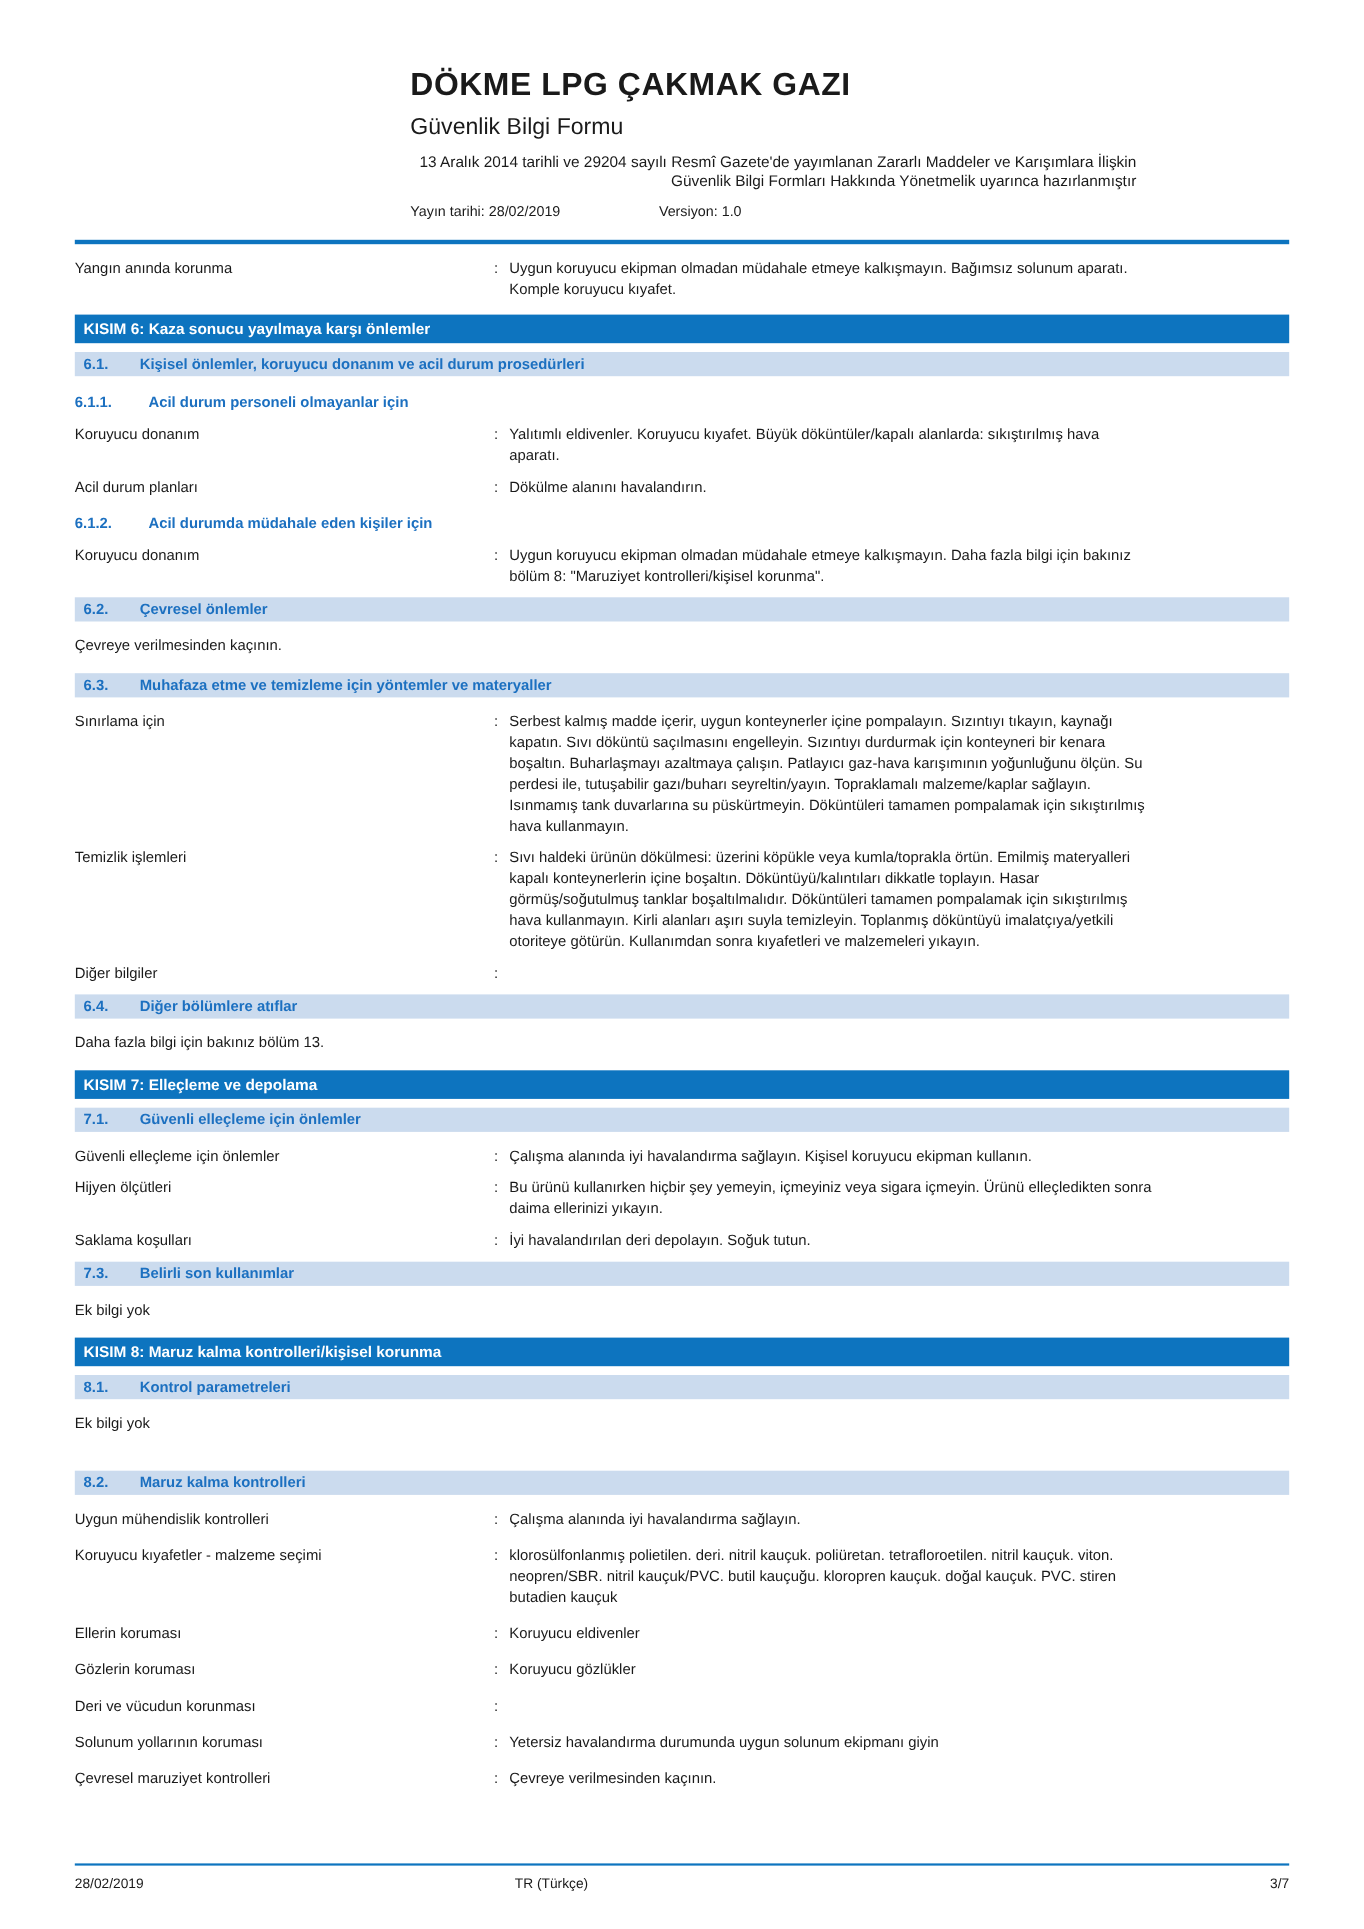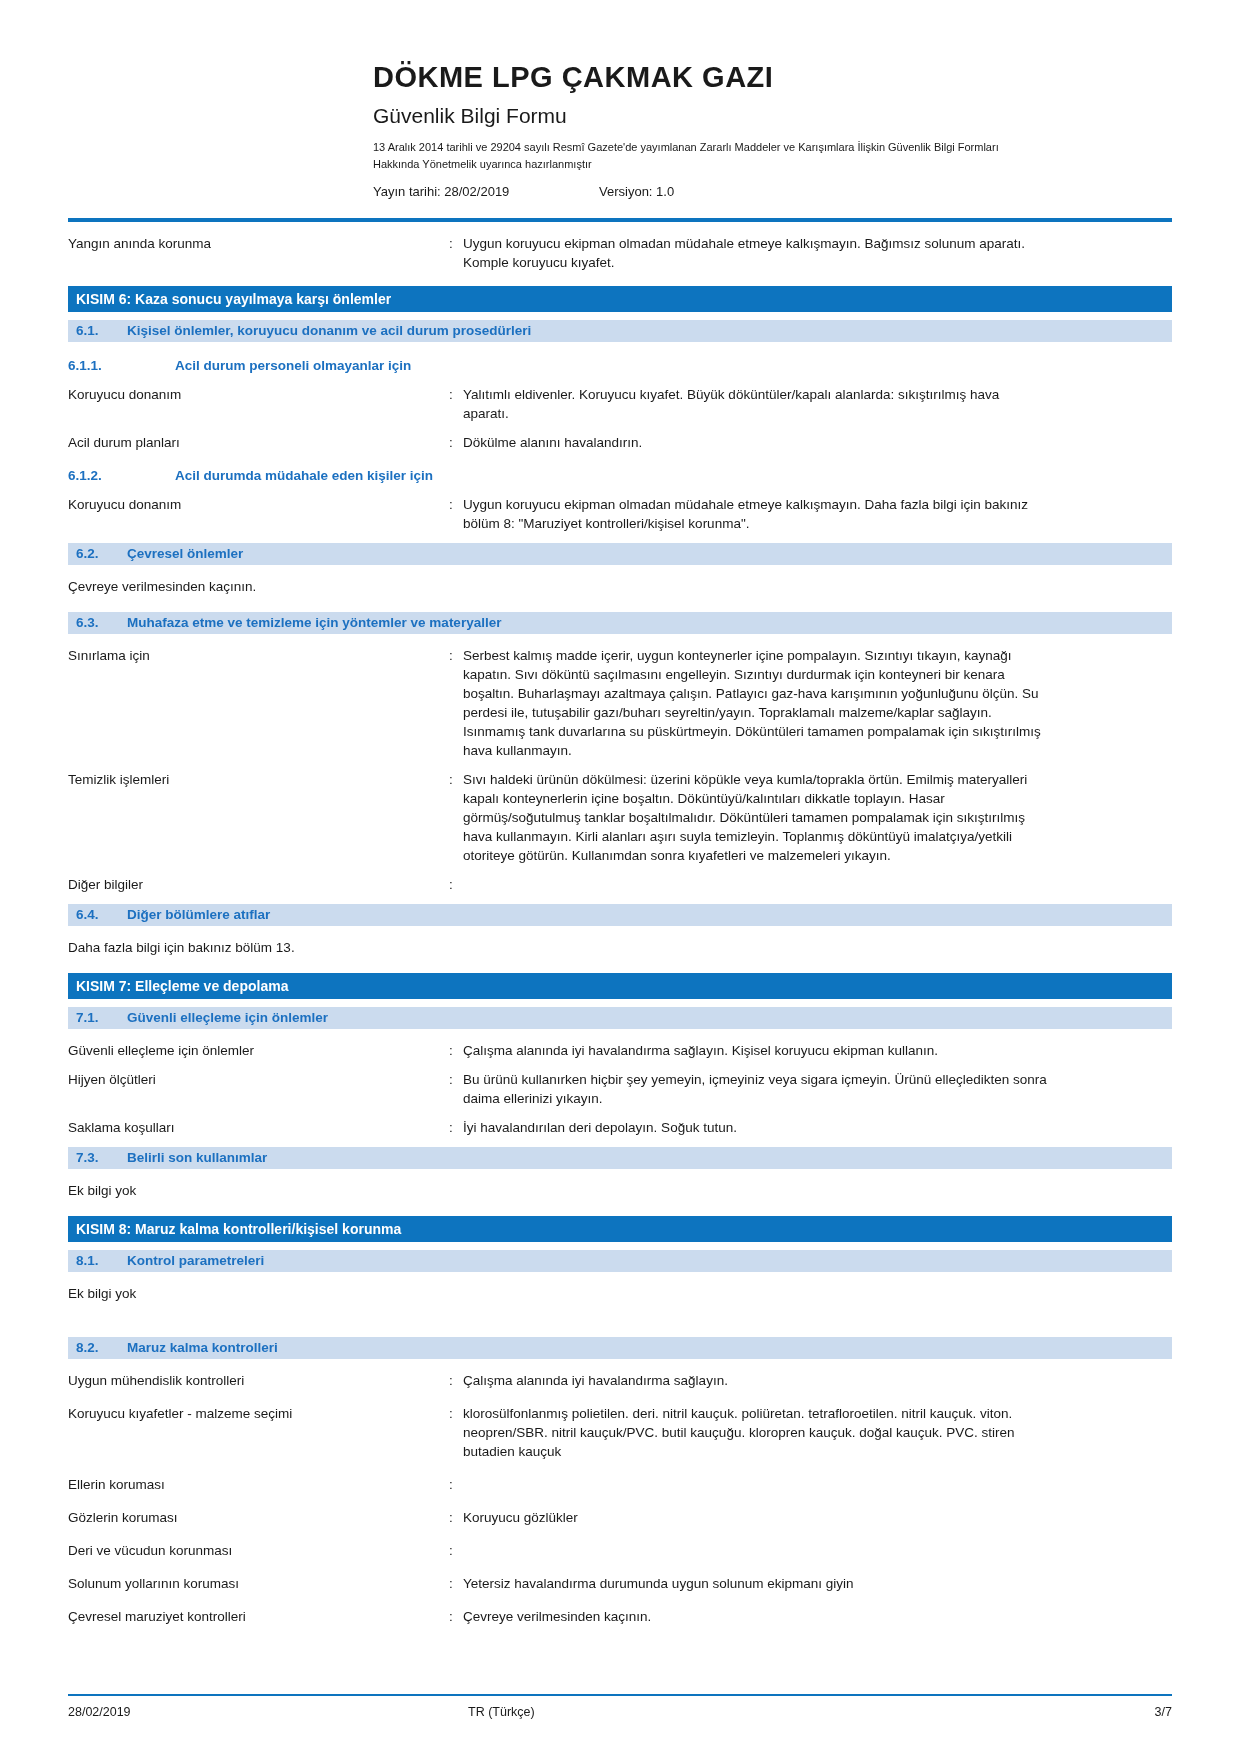--- a/index.html
+++ b/index.html
@@ -19,40 +19,40 @@
     color:var(--text);
     font-family:"Liberation Sans","DejaVu Sans",sans-serif;
     font-size:13.5px;line-height:19px;
     overflow:hidden;
   }
   .content{padding:0 68px;}
   
   .doc-header{margin-left:305px;padding-top:56px;}
   .doc-title{font-size:29px;line-height:34px;font-weight:bold;letter-spacing:0.5px;margin-bottom:9px;}
   .doc-subtitle{font-size:21px;line-height:25px;font-weight:normal;margin-bottom:11px;}
-  .reg-note{font-size:11px;line-height:17px;max-width:660px;margin-bottom:9px;}
+  .reg-note{font-size:14px;line-height:17px;max-width:660px;margin-bottom:9px;text-align:right;}
   .dates{display:flex;font-size:13px;margin-bottom:0;}
   .issue-date{display:inline-block;min-width:226px;}
   .head-rule{height:4px;background:var(--bar-blue);margin-top:17px;}
   
   .kisim{
     background:var(--bar-blue);color:var(--bar-text);
     font-size:14px;line-height:26px;height:26px;
     font-weight:bold;padding-left:8px;
     margin:14px 0 8px 0;
   }
   .subbar{
     background:var(--subbar-bg);color:var(--heading-blue);
     font-weight:bold;font-size:13.5px;line-height:22px;height:22px;
     display:flex;margin:6px 0 12px 0;
   }
   .subbar .num{width:59px;padding-left:8px;flex:none;}
   .subplain{
     color:var(--heading-blue);font-weight:bold;font-size:13.5px;line-height:19px;
-    display:flex;margin:14px 0 10px 0;gap:40px;
+    display:flex;margin:14px 0 10px 0;
   }
   .subplain .num{width:67px;flex:none;}
   
   .row{
     display:grid;
     grid-template-columns:381px 14px 585px;
     margin-bottom:10px;
   }
   .row .sep{text-align:left;}
   .note{margin:10px 0 16px 0;}
@@ -210,20 +210,21 @@
           <span class="val">Çalışma alanında iyi havalandırma sağlayın.</span>
         </div>
         <div class="row">
           <span class="lbl">Koruyucu kıyafetler - malzeme seçimi</span>
           <span class="sep">:</span>
           <span class="val">klorosülfonlanmış polietilen. deri. nitril kauçuk. poliüretan. tetrafloroetilen. nitril kauçuk. viton. neopren/SBR. nitril kauçuk/PVC. butil kauçuğu. kloropren kauçuk. doğal kauçuk. PVC. stiren butadien kauçuk</span>
         </div>
         <div class="row">
           <span class="lbl">Ellerin koruması</span>
           <span class="sep">:</span>
+          <span class="val">Koruyucu eldivenler</span>
         </div>
         <div class="row">
           <span class="lbl">Gözlerin koruması</span>
           <span class="sep">:</span>
           <span class="val">Koruyucu gözlükler</span>
         </div>
         <div class="row">
           <span class="lbl">Deri ve vücudun korunması</span>
           <span class="sep">:</span>
         </div>

